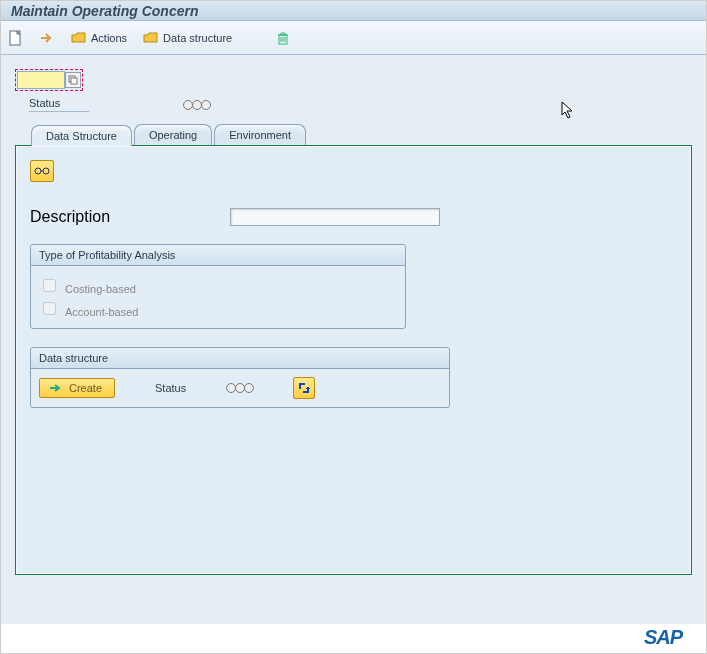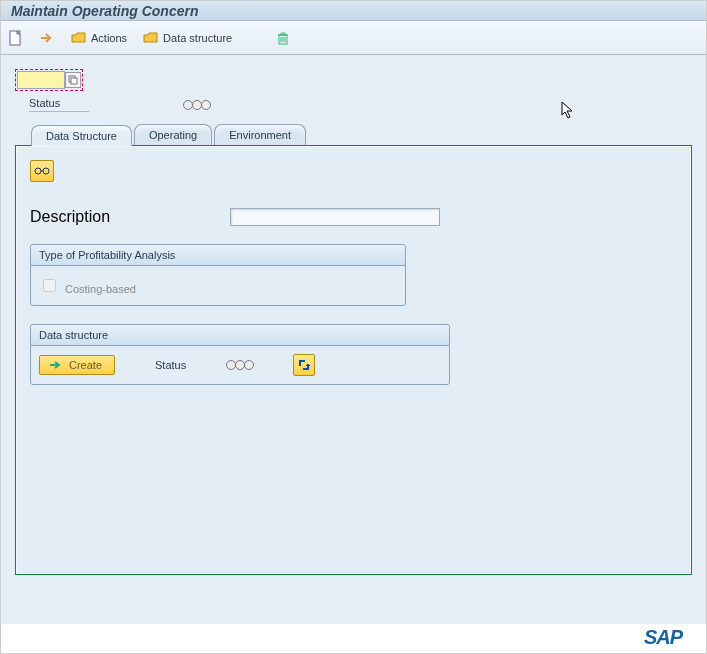--- a/index.html
+++ b/index.html
@@ -120,20 +120,24 @@
       <input class="desc-input" value="" style="">
     </div>
 
     <div class="groupbox" style="width:376px">
       <div class="groupbox-title">Type of Profitability Analysis</div>
       <div class="groupbox-body">
         <label class="chk">
           <input type="checkbox" disabled="" style="">
           <span>Costing-based</span>
         </label>
+        <label class="chk">
+          <input type="checkbox" disabled="" style="">
+          <span>Account-based</span>
+        </label>
       </div>
     </div>
 
     <div class="groupbox" style="width:420px">
       <div class="groupbox-title">Data structure</div>
       <div class="groupbox-body" style="color:#2a3b4c">
         <div class="ds-row">
           <span class="create-btn">
             <svg width="14" height="10">
                 <path d="M1 5 L9 5 M6 2 L10 5 L6 8" stroke="#2a8" stroke-width="2" fill="none"></path>

